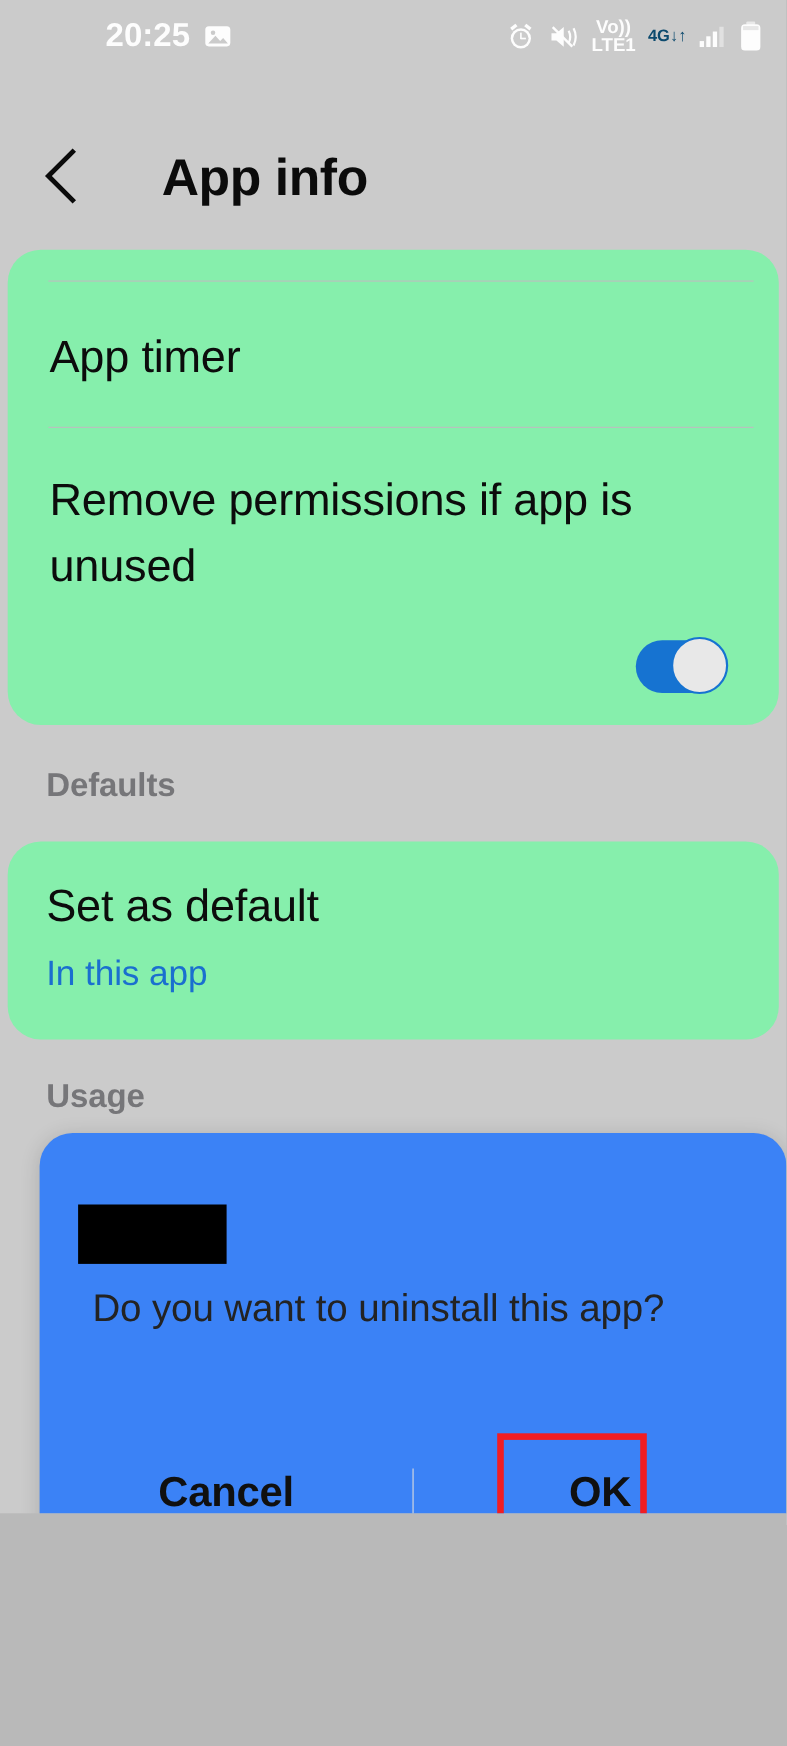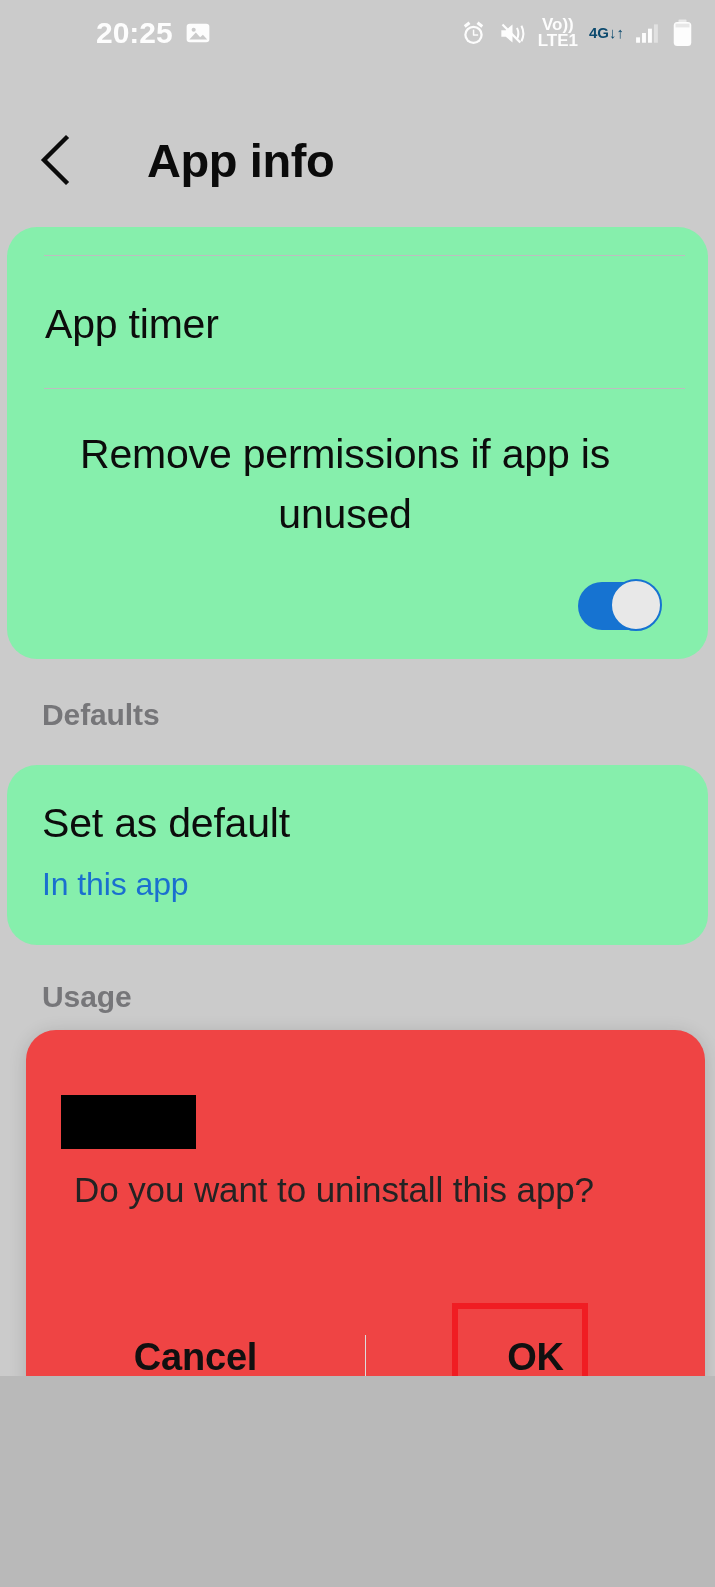--- a/index.html
+++ b/index.html
@@ -118,21 +118,21 @@
 
   .row-title {
     position: absolute;
     font-size: 41px;
     color: #0c0c0c;
     font-weight: 400;
     line-height: 1.46;
     letter-spacing: -0.2px;
   }
   #app-timer-label { left: 38px; top: 68px; }
-  #remove-perms-label { left: 38px; top: 198px; width: 600px; text-align: center; }
+  #remove-perms-label { left: 38px; top: 198px; width: 600px; }
 
   .toggle {
     position: absolute;
     left: 571px;
     top: 355px;
     width: 82px;
     height: 48px;
     border-radius: 26px;
     background: #1673d1;
   }
@@ -189,25 +189,25 @@
     font-weight: 400;
   }
   .bottom-actions > div {
     flex: 1;
     text-align: center;
   }
 
   
   .dialog {
     position: absolute;
-    left: 26px;
+    left: 36px;
     top: 1030px;
     width: 679px;
     height: 418px;
-    background: #ef4444;
+    background: #3b82f6;
     border-radius: 30px;
     box-shadow: 0 2px 18px rgba(0,0,0,0.14);
     box-sizing: border-box;
   }
   #dialog-redaction {
     position: absolute;
     left: 35px;
     top: 65px;
     width: 135px;
     height: 54px;

